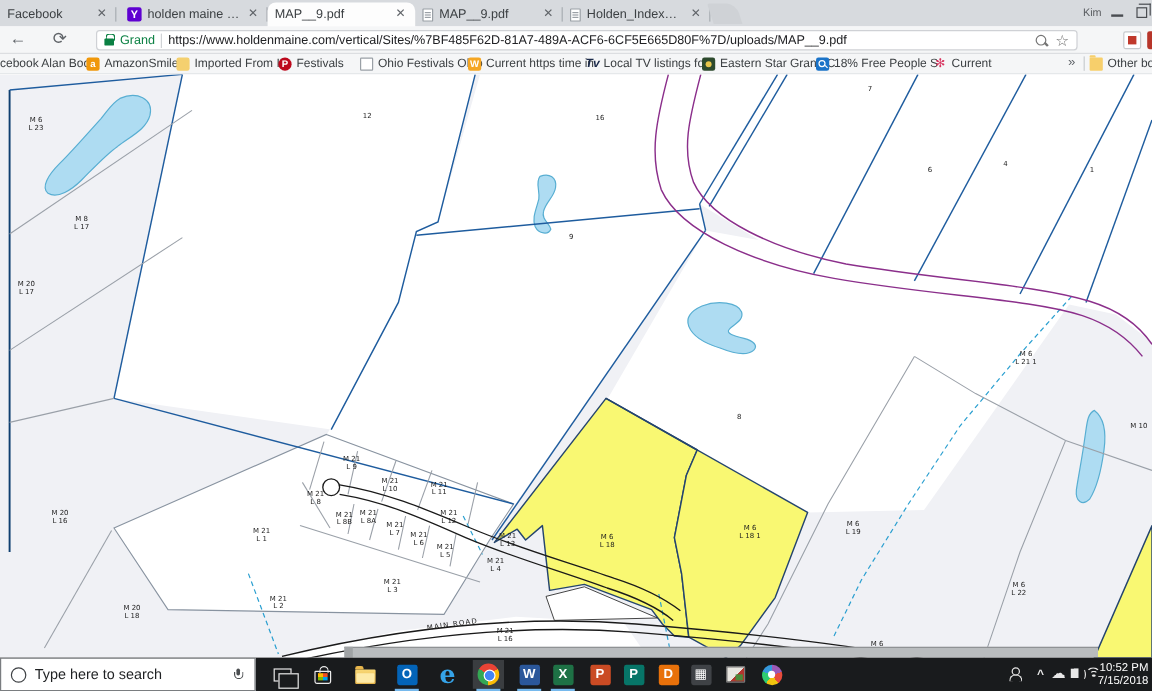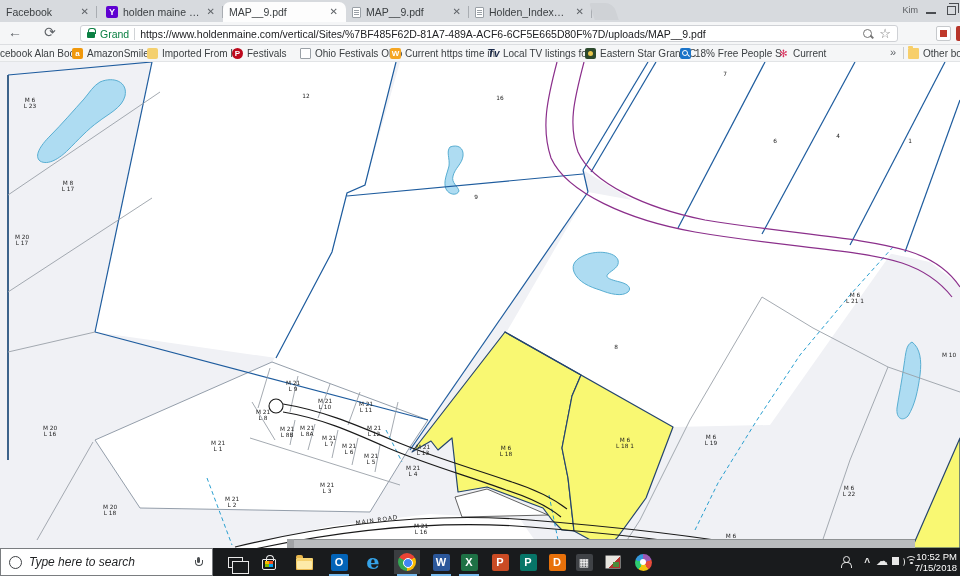--- a/index.html
+++ b/index.html
@@ -61,21 +61,21 @@
   #bm-overflow { position:absolute; left:890px; top:1px; font-size:11px; color:#5f6368; }
   #bm-sep { position:absolute; left:903px; top:2px; width:1px; height:12px; background:#c9cccf; }
 
   
   #map-area { position:absolute; left:0; top:62px; width:960px; height:486px; background:#fff; }
 
   
   #taskbar { position:absolute; left:0; top:548px; width:960px; height:28px; background:#191b1d; }
   #search-box { position:absolute; left:0; top:0; width:213px; height:28px; background:#fff; border:1px solid #7a7d80; display:flex; align-items:center; }
   #cortana-ring { width:13px; height:13px; border:1.5px solid #3e4144; border-radius:50%; margin:0 7px 0 8px; flex:none; }
-  #search-text { font-size:12px; color:#1f2123; flex:1;font-style:italic; }
+  #search-text { font-size:12px; color:#1f2123; flex:1; }
   #mic { width:7px; height:10px; position:relative; margin-right:10px; flex:none; }
   #mic:before { content:""; position:absolute; left:2px; top:0; width:3px; height:6px; background:#4a4d50; border-radius:2px; }
   #mic:after { content:""; position:absolute; left:0; top:3px; width:6px; height:5px; border:1px solid #4a4d50; border-top:none; border-radius:0 0 4px 4px; }
   .tb-ic { position:absolute; top:2px; width:26px; height:24px; display:flex; align-items:center; justify-content:center; }
   .tb-ic.active-app { background:#3a3d40; }
   .tb-underline { position:absolute; bottom:-2px; left:3px; right:3px; height:2px; background:#76b9ed; }
   .sq { width:17px; height:17px; border-radius:2px; color:#fff; font-size:11px; font-weight:bold; text-align:center; line-height:17px; }
   .chrome-ball { width:18px; height:18px; border-radius:50%; background:conic-gradient(from -60deg,#ea4335 0 120deg,#fbbc05 120deg 240deg,#34a853 240deg 360deg); position:relative; }
   .chrome-ball:after { content:""; position:absolute; left:5px; top:5px; width:8px; height:8px; background:#4285f4; border:1.5px solid #fff; border-radius:50%; }
   .picasa-ball { width:17px; height:17px; border-radius:50%; background:conic-gradient(#9b59b6 0 20%,#e74c3c 0 40%,#f1c40f 0 60%,#2ecc71 0 80%,#3498db 0); position:relative; }

